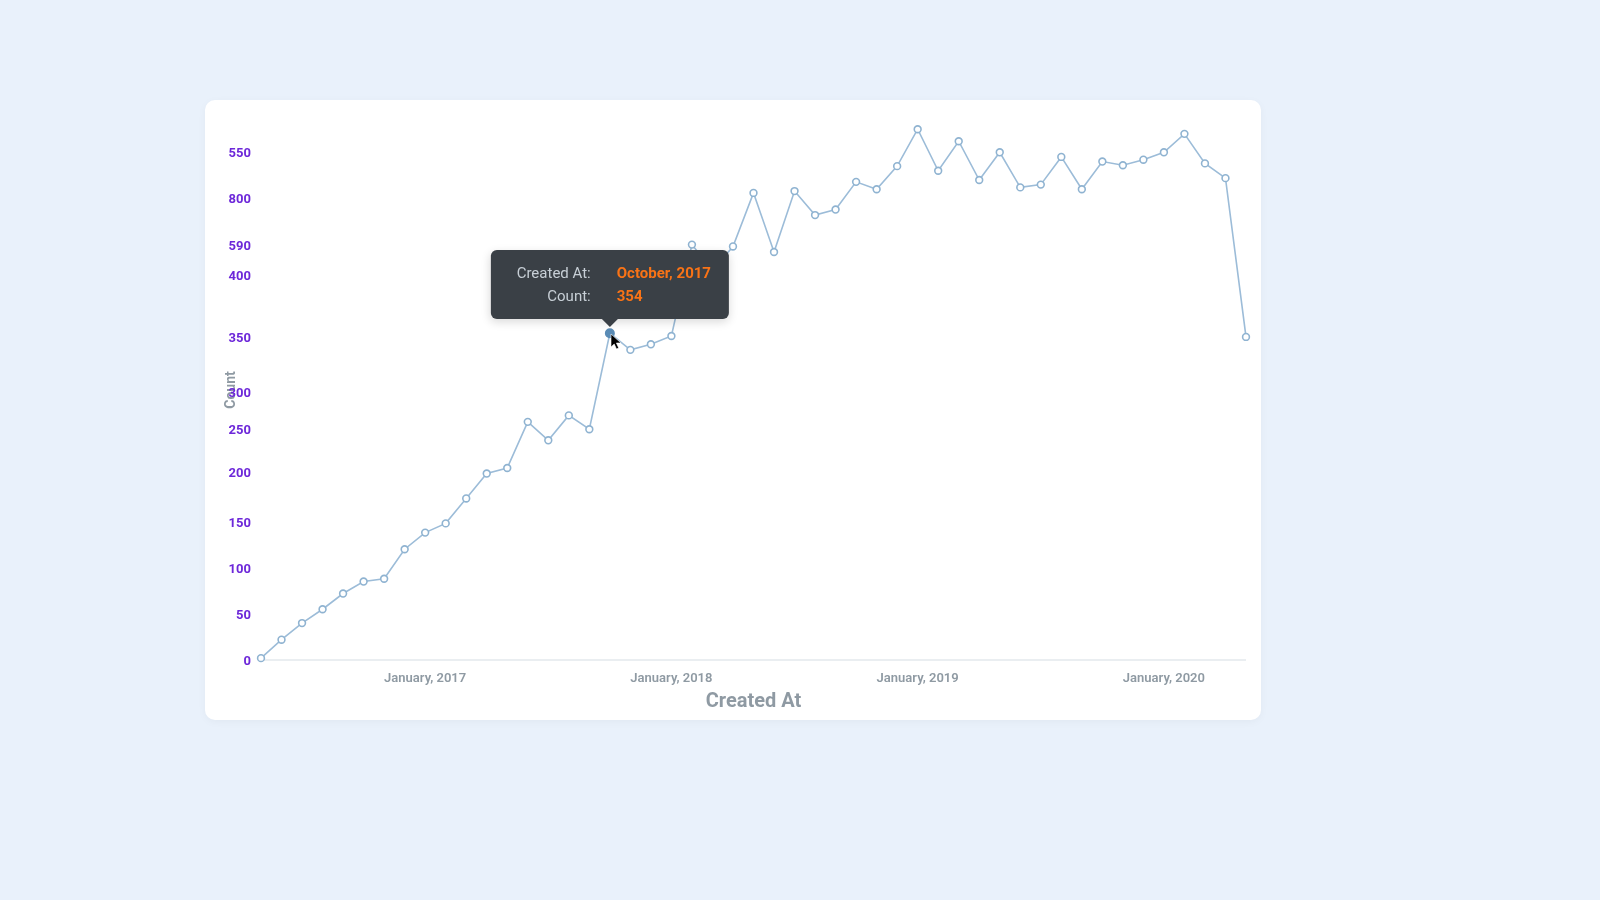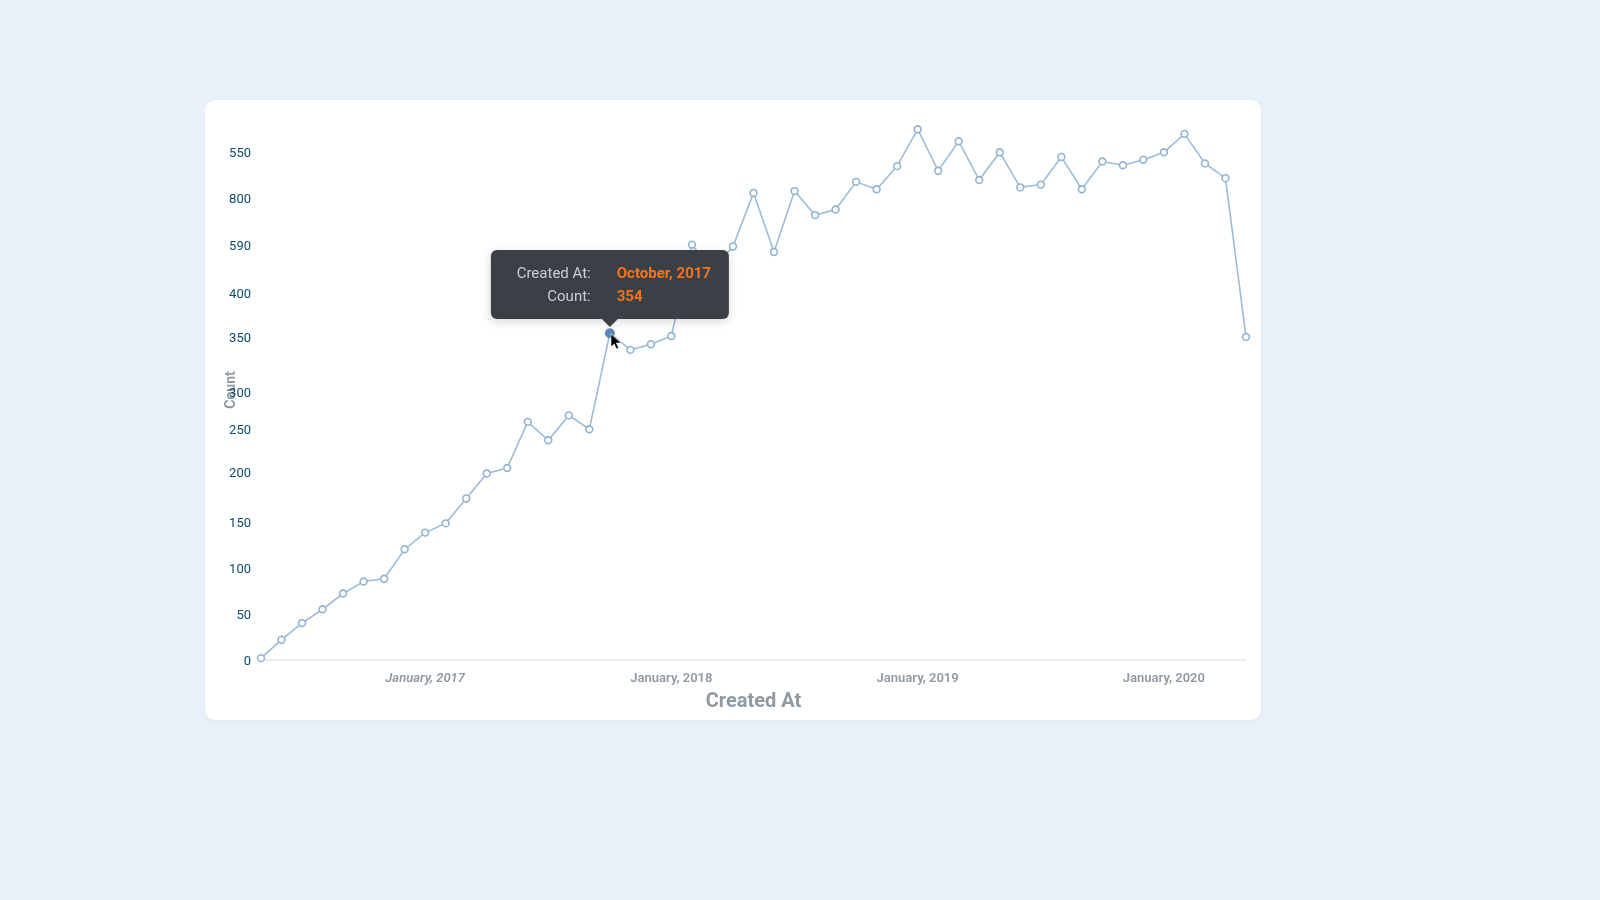--- a/index.html
+++ b/index.html
@@ -45,22 +45,22 @@
     transform: translateX(-50%);
     color: #8f9aa3;
     font-weight: 700;
     font-size: 20px;
   }
   .y-tick {
     position: absolute;
     right: 100%;
     margin-right: 10px;
     transform: translateY(-50%);
-    color: #0c4a6e;
-    font-weight: 400;
+    color: #6d28d9;
+    font-weight: 700;
     font-size: 13px;
     text-align: right;
     width: 40px;
   }
   .x-tick {
     position: absolute;
     top: 100%;
     margin-top: 10px;
     transform: translateX(-50%);
     color: #8f9aa3;
@@ -219,22 +219,22 @@
     </svg>
 
   <div class="y-tick" style="top: 540px;">0</div>
       <div class="y-tick" style="top: 493.846px;">50</div>
       <div class="y-tick" style="top: 447.692px;">100</div>
       <div class="y-tick" style="top: 401.538px;">150</div>
       <div class="y-tick" style="top: 352px;">200</div>
       <div class="y-tick" style="top: 309.231px;">250</div>
       <div class="y-tick" style="top: 272px;">300</div>
       <div class="y-tick" style="top: 216.923px;">350</div>
-      <div class="y-tick" style="top: 173px;">400</div>
+      <div class="y-tick" style="top: 155px;">400</div>
       <div class="y-tick" style="top: 124.615px;">590</div>
       <div class="y-tick" style="top: 78.4615px;">800</div>
       <div class="y-tick" style="top: 32.3077px;">550</div>
-      <div class="x-tick" style="left: 164.167px; font-style: italic;">January, 2017</div>
+      <div class="x-tick" style="left: 164.167px;">January, 2017</div>
       <div class="x-tick" style="left: 410.417px;">January, 2018</div>
       <div class="x-tick" style="left: 656.667px;">January, 2019</div>
       <div class="x-tick" style="left: 902.917px;">January, 2020</div>
     </div>
 </div>
 
 </body></html>

